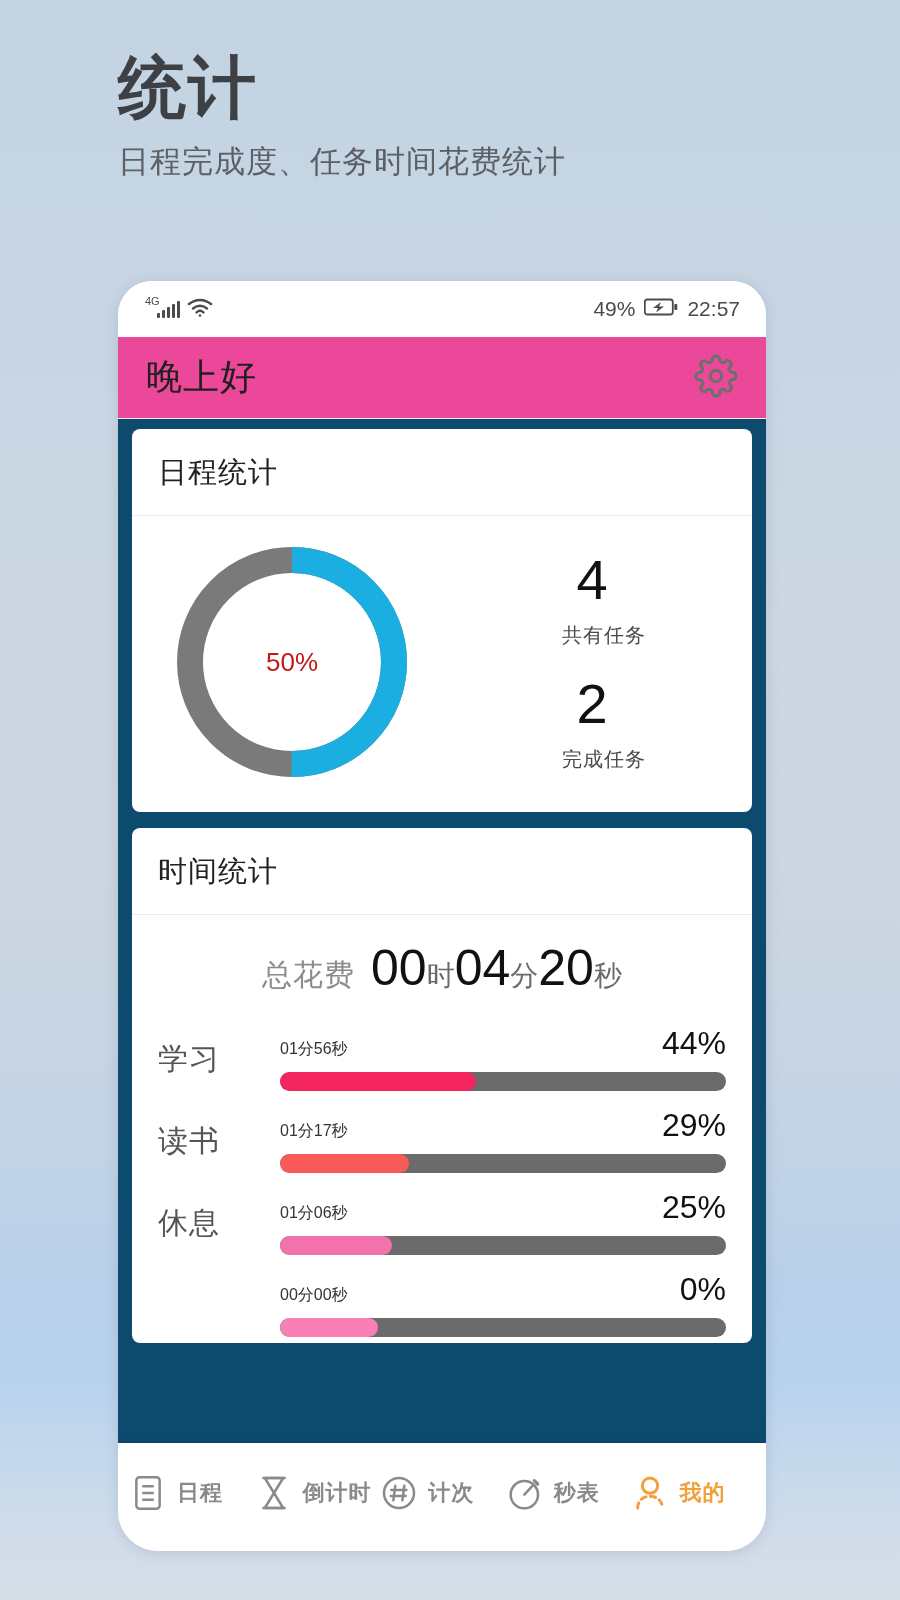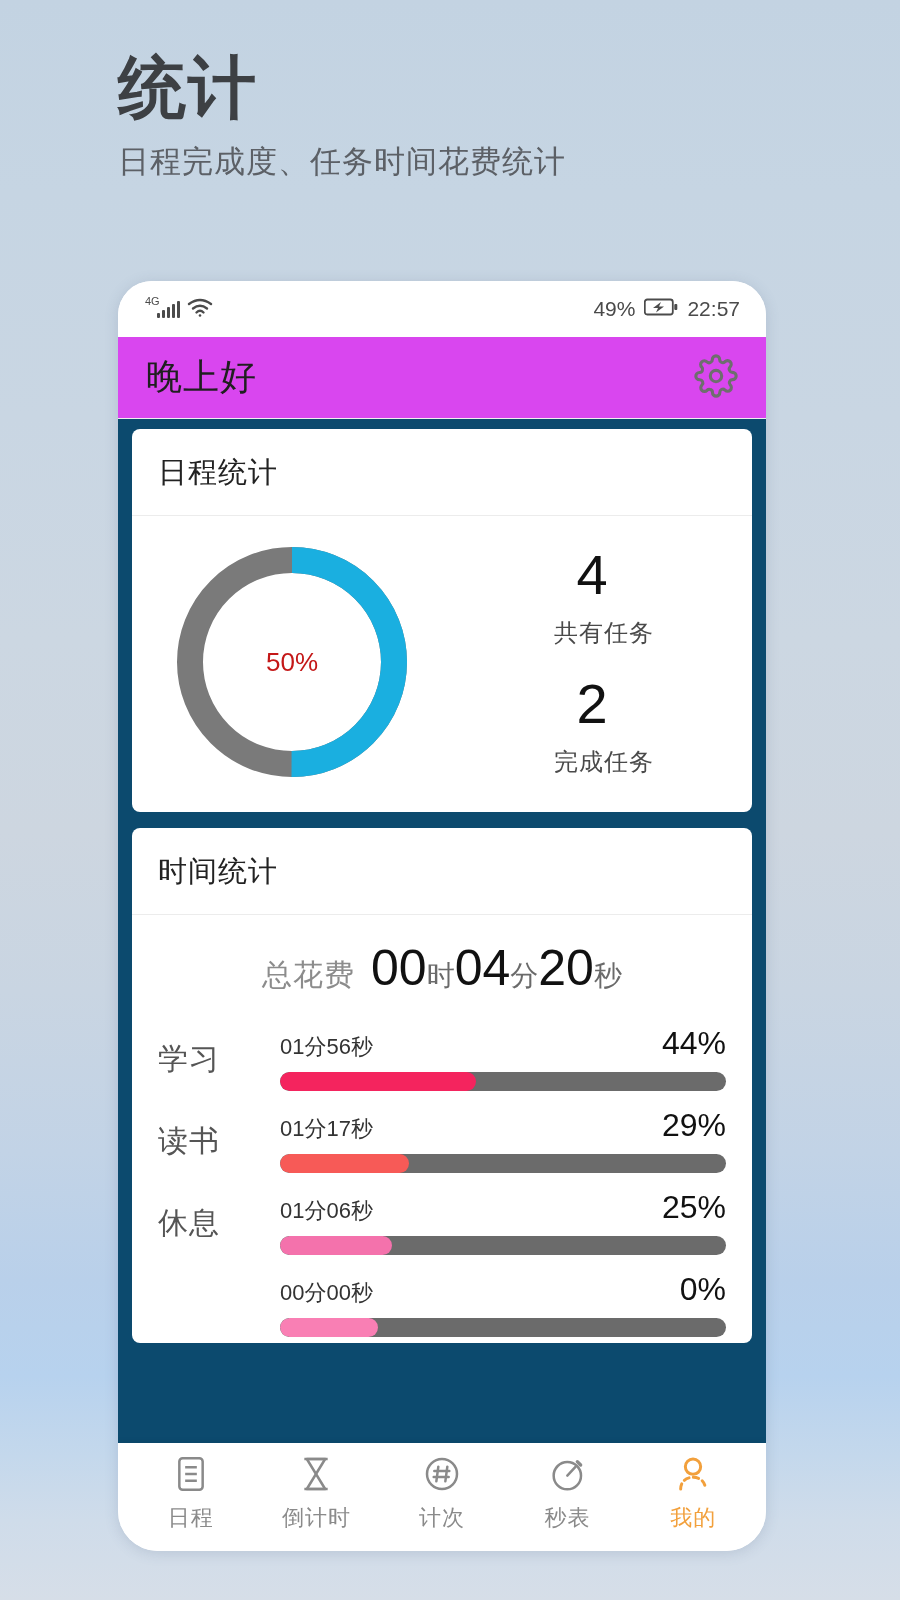--- a/index.html
+++ b/index.html
@@ -65,21 +65,21 @@
   .bars i:nth-child(2){height:8px}
   .bars i:nth-child(3){height:11px}
   .bars i:nth-child(4){height:14px}
   .bars i:nth-child(5){height:17px}
   .signal-wrap { display:flex; align-items:flex-end; }
 
   
   .appbar {
     height: 82px; flex: 0 0 82px;
     display: flex; align-items: center; justify-content: space-between;
-    padding: 0 28px 0 28px; background: #d946ef;
+    padding: 0 28px 0 28px; background: #ec4899;
     border-bottom: 1px solid #eeeeee;
     text-align: right;
   }
   .greeting { font-size: 36px; color: #1f1f1f; letter-spacing: 1px; }
 
   
   .screen {
     flex: 1 1 auto;
     background: #0c4a6e;
     padding: 10px 14px 0 14px;
@@ -105,58 +105,58 @@
   .donut { position: relative; width: 248px; height: 248px; }
   .donut svg { display: block; transform: rotate(-90deg); }
   .donut-label {
     position: absolute; inset: 0;
     display: flex; align-items: center; justify-content: center;
     font-size: 26px; color: #c41818; font-weight: normal;
   }
   .kpis { flex: 1; display: flex; flex-direction: column; align-items: center; gap: 26px; }
   .kpi { text-align: center; }
   .kpi-num { font-size: 56px; color: #111; line-height: 1.05; font-weight: normal; }
-  .kpi-cap { font-size: 24px; color: #4a4a4a; margin-top: 12px; letter-spacing: 1px; margin-left: 24px; }
+  .kpi-cap { font-size: 20px; color: #4a4a4a; margin-top: 12px; letter-spacing: 1px; margin-left: 24px; }
 
   
   .total-row {
     display: flex; align-items: baseline; justify-content: center;
     gap: 16px; padding: 24px 0 18px 0;
   }
   .total-label { font-size: 30px; color: #8c8c8c; letter-spacing: 1px; }
   .total-value { font-size: 50px; color: #111; letter-spacing: 0px; }
   .total-value .unit { font-size: 28px; color: #6a6a6a; }
 
   .task-row { padding: 10px 26px 6px 26px; display: flex; align-items: flex-start; }
   .task-name {
     width: 122px; flex: 0 0 122px;
     font-size: 30px; color: #555; letter-spacing: 1px;
     padding-top: 14px;
   }
   .task-right { flex: 1; }
   .task-meta { display: flex; align-items: baseline; justify-content: space-between; }
-  .task-time { font-size: 22px; color: #333; }
+  .task-time { font-size: 16px; color: #333; }
   .task-pct { font-size: 32px; color: #111; font-weight: normal; }
   .bar-track {
     margin-top: 10px; height: 19px; border-radius: 10px;
     background: #6b6b6b; overflow: hidden;
   }
   .bar-fill { height: 100%; border-radius: 10px; }
 
   
   .tabbar {
     flex: 0 0 108px; height: 108px;
     background: #fff; display: flex; align-items: center;
     padding: 0 10px 8px 10px;
     box-shadow: 0 -2px 6px rgba(0,0,0,0.05);
     z-index: 5;
   }
   .tab {
-    flex: 1; display: flex; flex-direction: column;
-    align-items: center; gap: 9px; color: #8a8a8a;
+    flex: 1; display: flex; flex-direction: row;
+    align-items: center; gap: 9px; color: #8a8a8a; font-weight: bold;
   }
   .tab.active { color: #f2a03c; }
   .tab-label { font-size: 22px; letter-spacing: 1px; }
   .tab svg { display: block; }
 </style>
 </head>
 <body>
 
 <div class="page-head">
   <div class="page-title">统计</div>

